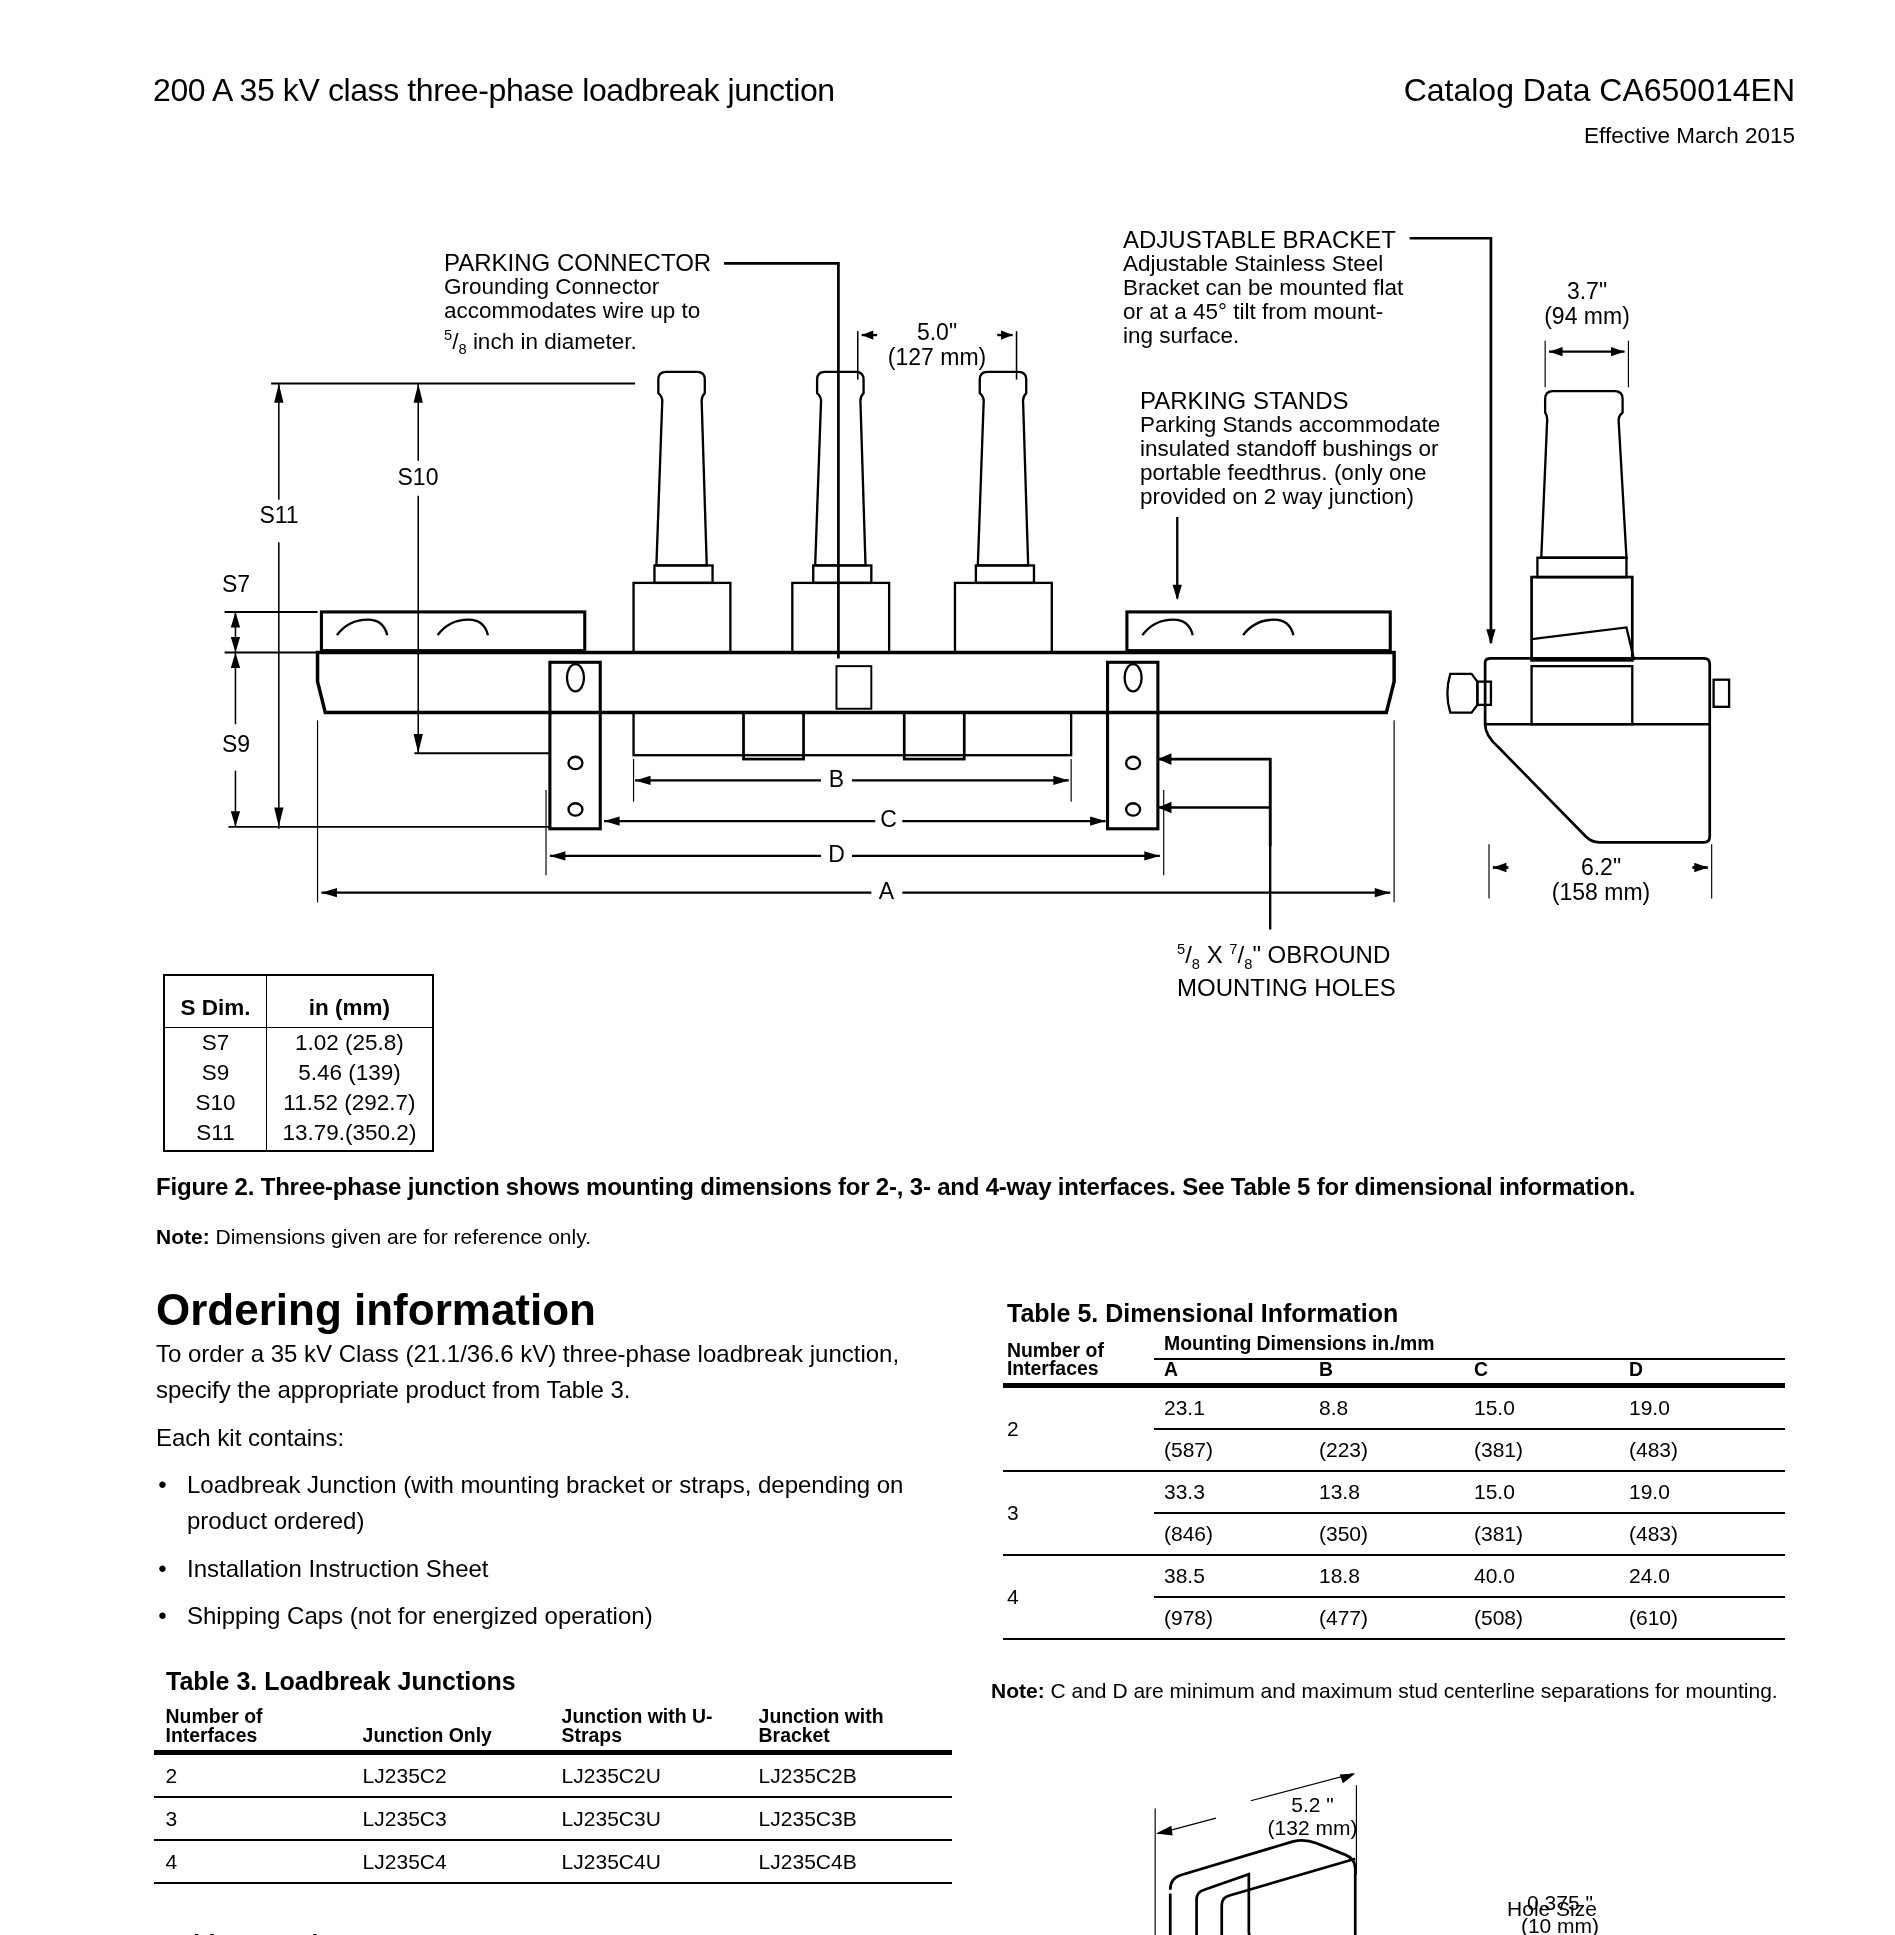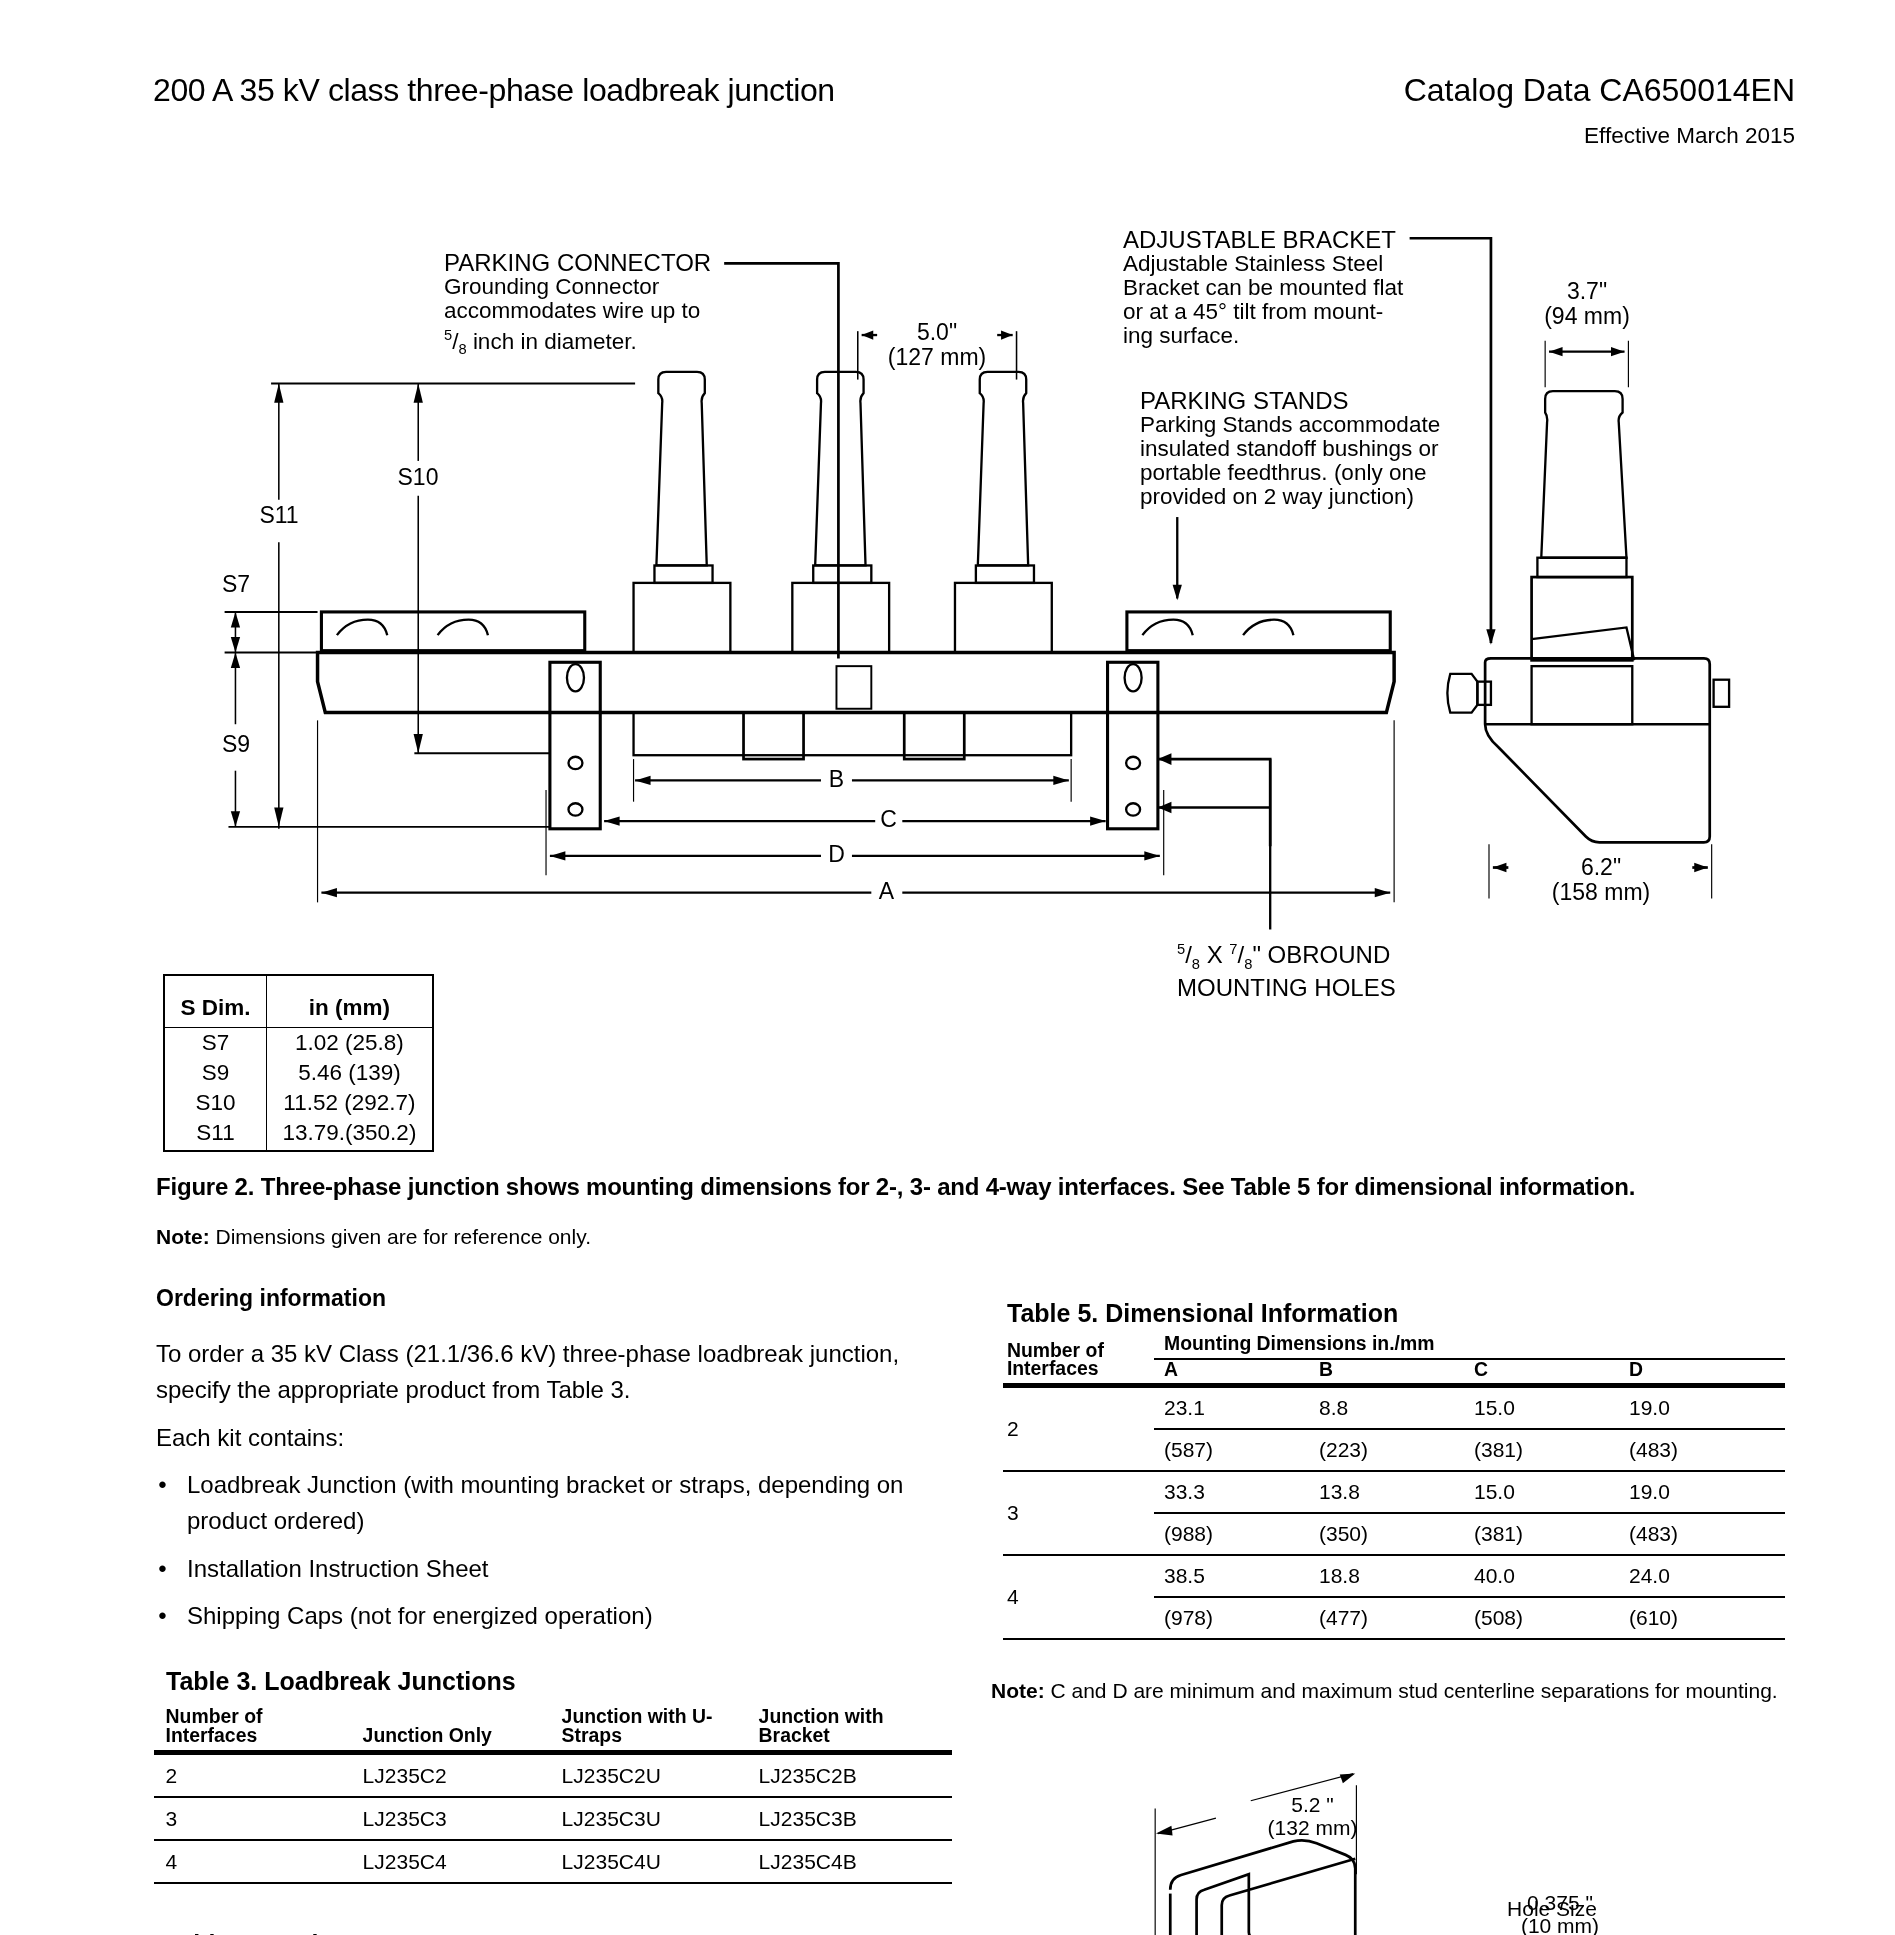--- a/index.html
+++ b/index.html
@@ -21,21 +21,21 @@
   .sdim th, .sdim td { border-right:1.9px solid #000;margin-top:28px; }
   .sdim th:last-child, .sdim td:last-child { border-right:none; }
   .sdim thead tr { border-bottom:1.9px solid #000; }
   .sdim td { text-align:center; padding:1.5px 15.5px; line-height:27px; }
   .sdim tbody tr:last-child td { padding-bottom:3.9px; }
 
   .fig-caption { font-size:24px; font-weight:700; letter-spacing:-0.2px; }
   .note { font-size:21px; }
   .note b { font-weight:700; }
 
-  .h-order { left:156px; top:1285px; font-size:23px; font-weight:700; }
+  .h-order { left:156px; top:1285px; font-size:44px; font-weight:700; }
   .body-txt { font-size:24px; line-height:36px; }
   .bullets { margin:0; padding:0; list-style:none; }
   .bullets li { position:relative; padding-left:31px; margin-bottom:11.6px; }
   .bullets li::before { content:"•"; position:absolute; left:2.3px; top:0; }
 
   .tbl-title { font-size:25px; font-weight:700; }
   .doc-table { font-size:21px; }
   .doc-table th { font-weight:700; text-align:left; vertical-align:bottom; font-size:19.4px; line-height:19.4px; padding:0 0 4.6px 11.6px; }
   .doc-table td { padding:0 0 0 11.6px; height:41px; vertical-align:middle; }
   .doc-table th:first-child, .doc-table td:first-child { padding-left:11.6px; }
@@ -369,21 +369,21 @@
       <td>(483)</td>
     </tr>
     <tr class="inrow">
       <td rowspan="2" style="padding-left:3.9px;border-bottom:2.3px solid #000">3</td>
       <td class="v">33.3</td>
       <td class="v">13.8</td>
       <td class="v">15.0</td>
       <td class="v">19.0</td>
     </tr>
     <tr class="mmrow">
-      <td>(988)</td>
+      <td>(846)</td>
       <td>(350)</td>
       <td>(381)</td>
       <td>(483)</td>
     </tr>
     <tr class="inrow">
       <td rowspan="2" style="padding-left:3.9px;border-bottom:2.3px solid #000">4</td>
       <td class="v">38.5</td>
       <td class="v">18.8</td>
       <td class="v">40.0</td>
       <td class="v">24.0</td>

